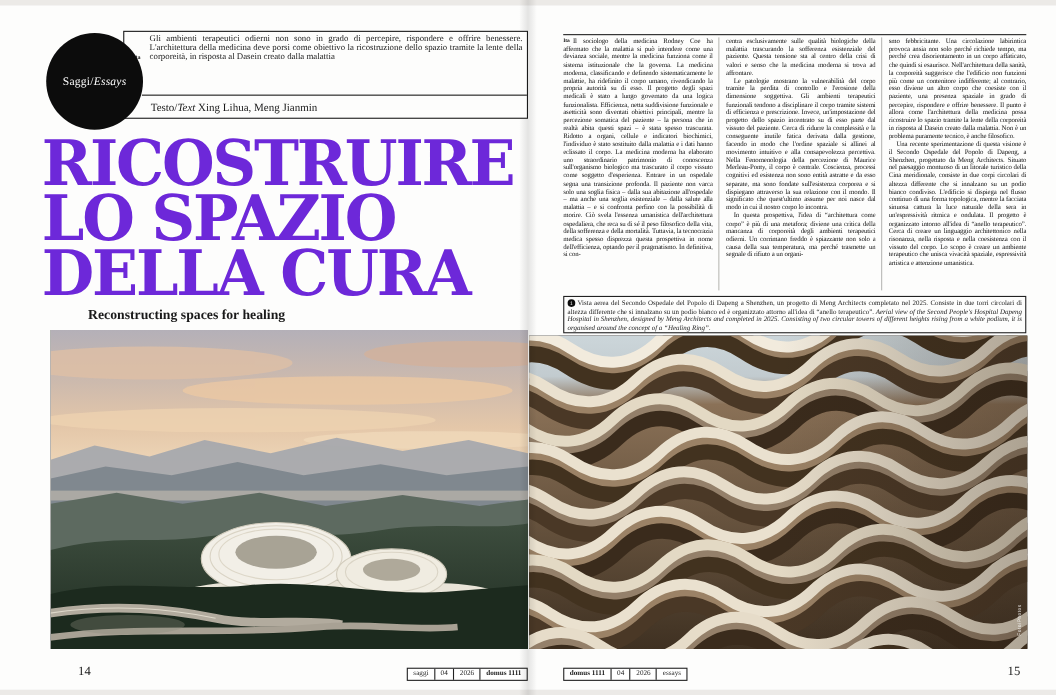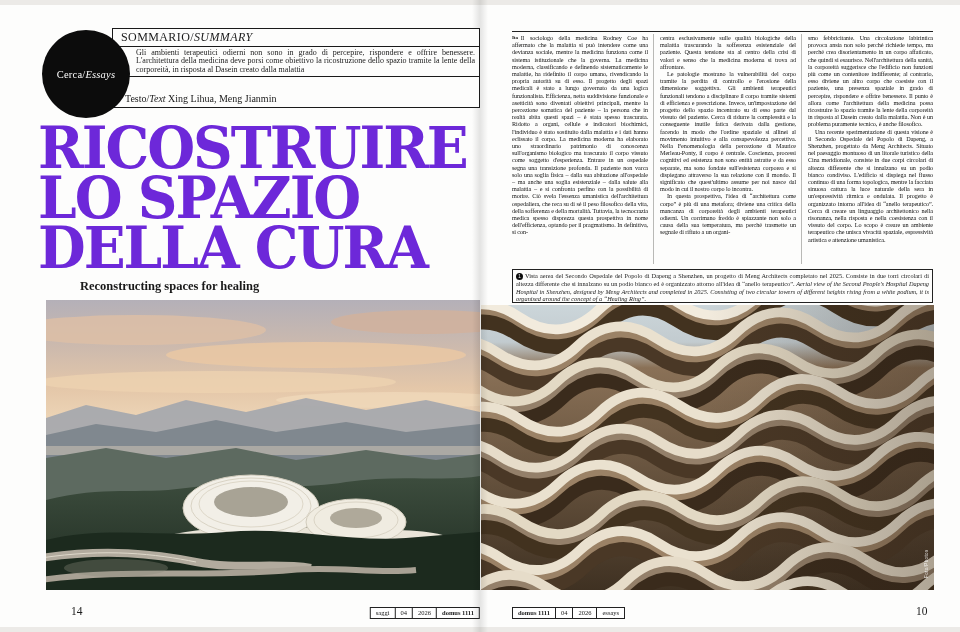--- a/index.html
+++ b/index.html
@@ -11,22 +11,22 @@
   
   .badge{position:absolute;left:42px;top:30px;width:88px;height:88px;border-radius:50%;
          background:#0c0c0c;color:#fff;display:flex;align-items:center;justify-content:center;
          font-size:10.5px;letter-spacing:.2px;z-index:3;}
   .sumbox{position:absolute;left:112px;top:28px;width:368px;height:80px;border:1px solid #1a1a1a;
           box-sizing:border-box;background:#fdfdfc;z-index:2;}
   .sumhead{font-size:12px;letter-spacing:.4px;padding:1px 0 1px 8px;border-bottom:.8px solid #1a1a1a;}
   .sumrow{display:flex;padding:2px 4px 1px 8px;align-items:flex-end;}
   .langcol{width:15px;flex:0 0 15px;font-weight:bold;font-size:5.5px;padding-top:1px;}
   .sumtxt{flex:1;font-size:8px;line-height:8.4px;text-align:justify;}
-  .byline{border-top:.8px solid #1a1a1a;font-size:10px;padding:16px 0 0 8px;position:absolute;
-          bottom:0;left:4px;right:0;height:14px;}
+  .byline{border-top:.8px solid #1a1a1a;font-size:10px;padding:6px 0 0 8px;position:absolute;
+          bottom:0;left:16px;right:0;height:14px;}
   .headline{position:absolute;left:38px;top:122px;margin:0;font-family:"DejaVu Serif",serif;
             font-weight:bold;font-size:55px;line-height:50px;letter-spacing:-2px;color:#6d28d9;}
   .headline span{display:block;transform:scaleY(1.04);transform-origin:left top;}
   .subtitle{position:absolute;left:40px;top:279px;font-weight:bold;font-size:12.5px;margin-left:40px;}
   .photo{position:absolute;overflow:hidden;background:#444;}
   #photo-left{left:46px;top:300px;width:434px;height:290px;}
   #photo-right{left:481px;top:305px;width:453px;height:285px;}
   
   .toprule{position:absolute;left:512px;top:31px;width:421px;height:0;border-top:.8px solid #222;}
   .bodycol{position:absolute;top:34px;height:231px;overflow:hidden;font-size:6.2px;line-height:7.2px;
@@ -60,28 +60,25 @@
 <body>
 
 <div class="spread">
   <div class="edge" style="top:0"></div>
   <div class="edge" style="top:627px"></div>
 
   <div>
 
     <div class="badge">
         <span>
-      <span>Cerca/</span><i>Essays</i>
+      <span>Saggi/</span><i>Essays</i>
     </span>
       </div>
 
     <div class="sumbox">
-      <div class="sumhead">
-        <span>SOMMARIO/</span><i>SUMMARY</i>
-      </div>
       <div class="sumrow">
         <span class="langcol">Ita</span>
         <span class="sumtxt">Gli ambienti terapeutici odierni non sono in grado di percepire, rispondere e offrire benessere. L'architettura della medicina deve porsi come obiettivo la ricostruzione dello spazio tramite la lente della corporeità, in risposta al Dasein creato dalla malattia</span>
       </div>
       <div class="byline">
         <span>Testo/</span><i>Text</i>
         <span>Xing Lihua, Meng Jianmin</span>
       </div>
     </div>
 
@@ -228,17 +225,17 @@
       </svg>
     </figure>
     <div class="photo-credit">Foto/Photos</div>
 
     <div class="folio" id="folio-right">
         <span class="cell b">domus 1111</span>
         <span class="cell">04</span>
         <span class="cell">2026</span>
         <span class="cell">essays</span>
       </div>
-    <div class="pagenum" id="pagenum-right">10</div>
+    <div class="pagenum" id="pagenum-right">15</div>
   </div>
 
   <div class="gutter"></div>
 </div>
 
 </body></html>

